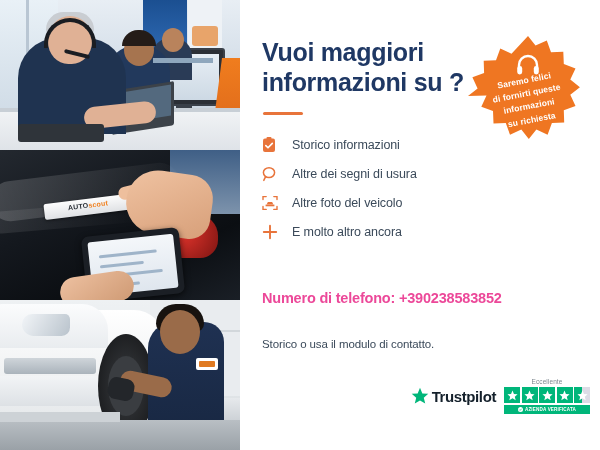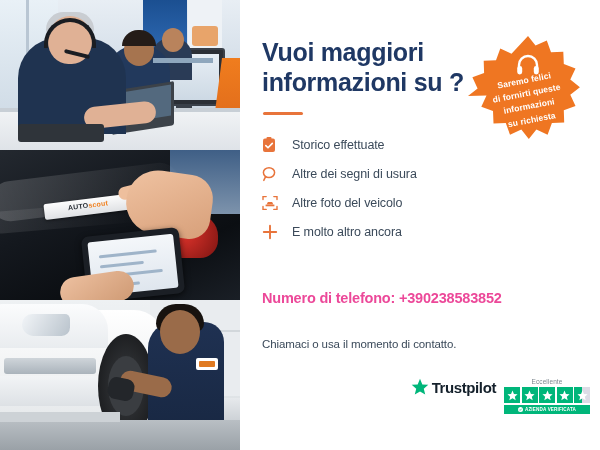--- a/index.html
+++ b/index.html
@@ -150,21 +150,21 @@
   .features { position:absolute; left:22px; top:130px; width:250px; }
   .feat { display:flex; align-items:center; height:29px; }
   .feat .fi { width:26px; flex:0 0 26px; display:flex; align-items:center; justify-content:flex-start; }
   .feat .flabel { font-size:12.5px; color:#3b4a5a; padding-left:4px; letter-spacing:-.1px; }
 
   
   .phone { position:absolute; left:22px; top:290px; font-size:14.5px; font-weight:bold; color:#ec4899; letter-spacing:-.2px;}
   .sub { position:absolute; left:22px; top:318px; width:300px; font-size:11.5px; color:#3b4a5a; line-height:1.55; letter-spacing:-.1px;}
 
   
-  .tp { position:absolute; right:10px; bottom:36px; display:flex; align-items:flex-start; gap:8px; }
+  .tp { position:absolute; right:10px; bottom:36px; display:flex; align-items:center; gap:8px; }
   .tp-logo { display:flex; align-items:center; gap:3px; }
   .tp-logo .word { font-size:15px; font-weight:bold; color:#14202b; letter-spacing:-.4px; }
   .tp-right { display:flex; flex-direction:column; align-items:center; gap:2px; }
   .tp-exc { font-size:6.5px; color:#7d878f; letter-spacing:.1px; }
   .stars { display:flex; gap:1.5px; }
   .star { width:16px; height:16px; background:#00b67a; display:flex; align-items:center; justify-content:center; position:relative; }
   .star.partial { background:#dcdce6; }
   .star.partial::before { content:""; position:absolute; left:0; top:0; bottom:0; width:52%; background:#00b67a; }
   .star svg { position:relative; z-index:2; }
   .verified { background:#00b67a; color:#fff; font-size:4.6px; font-weight:bold;
@@ -275,21 +275,21 @@
     <div class="features">
 
       <div class="feat">
         <span class="fi">
           <svg width="14" height="16" viewBox="0 0 14 16">
             <rect x="1" y="1.5" width="12" height="13.5" rx="2" fill="#e8743b"></rect>
             <rect x="4.5" y="0" width="5" height="3" rx="1" fill="#e8743b"></rect>
             <path d="M3.8 8.6 l2.2 2.2 4.3-4.4" fill="none" stroke="#fff" stroke-width="1.6" stroke-linecap="round" stroke-linejoin="round"></path>
           </svg>
         </span>
-        <span class="flabel">Storico effettuate</span>
+        <span class="flabel">Storico informazioni</span>
       </div>
 
 
       <div class="feat">
         <span class="fi">
           <svg width="16" height="16" viewBox="0 0 16 16">
             <ellipse cx="7" cy="6.6" rx="5.6" ry="4.9" fill="none" stroke="#e8743b" stroke-width="1.5"></ellipse>
             <path d="M3.6 10.6 L1.8 14.4" stroke="#e8743b" stroke-width="1.5" stroke-linecap="round"></path>
           </svg>
         </span>
@@ -314,21 +314,21 @@
           </svg>
         </span>
         <span class="flabel">E molto altro ancora</span>
       </div>
 
     </div>
 
     <div class="phone">Numero di telefono: +390238583852</div>
     <div class="sub">
       <br>
-      <span>Chiamaci o usa il momento di contatto.</span>
+      <span>Storico o usa il modulo di contatto.</span>
     </div>
 
     <div class="tp">
       <div class="tp-logo">
         <svg width="18" height="18" viewBox="0 0 20 20">
           <path fill="#00b67a" d="M10 0.8 l2.6 6.3 6.6 .5 -5 4.3 1.6 6.5 -5.8-3.5 -5.8 3.5 1.6-6.5 -5-4.3 6.6-.5z"></path>
         </svg>
         <span class="word">Trustpilot</span>
       </div>
       <div class="tp-right">

